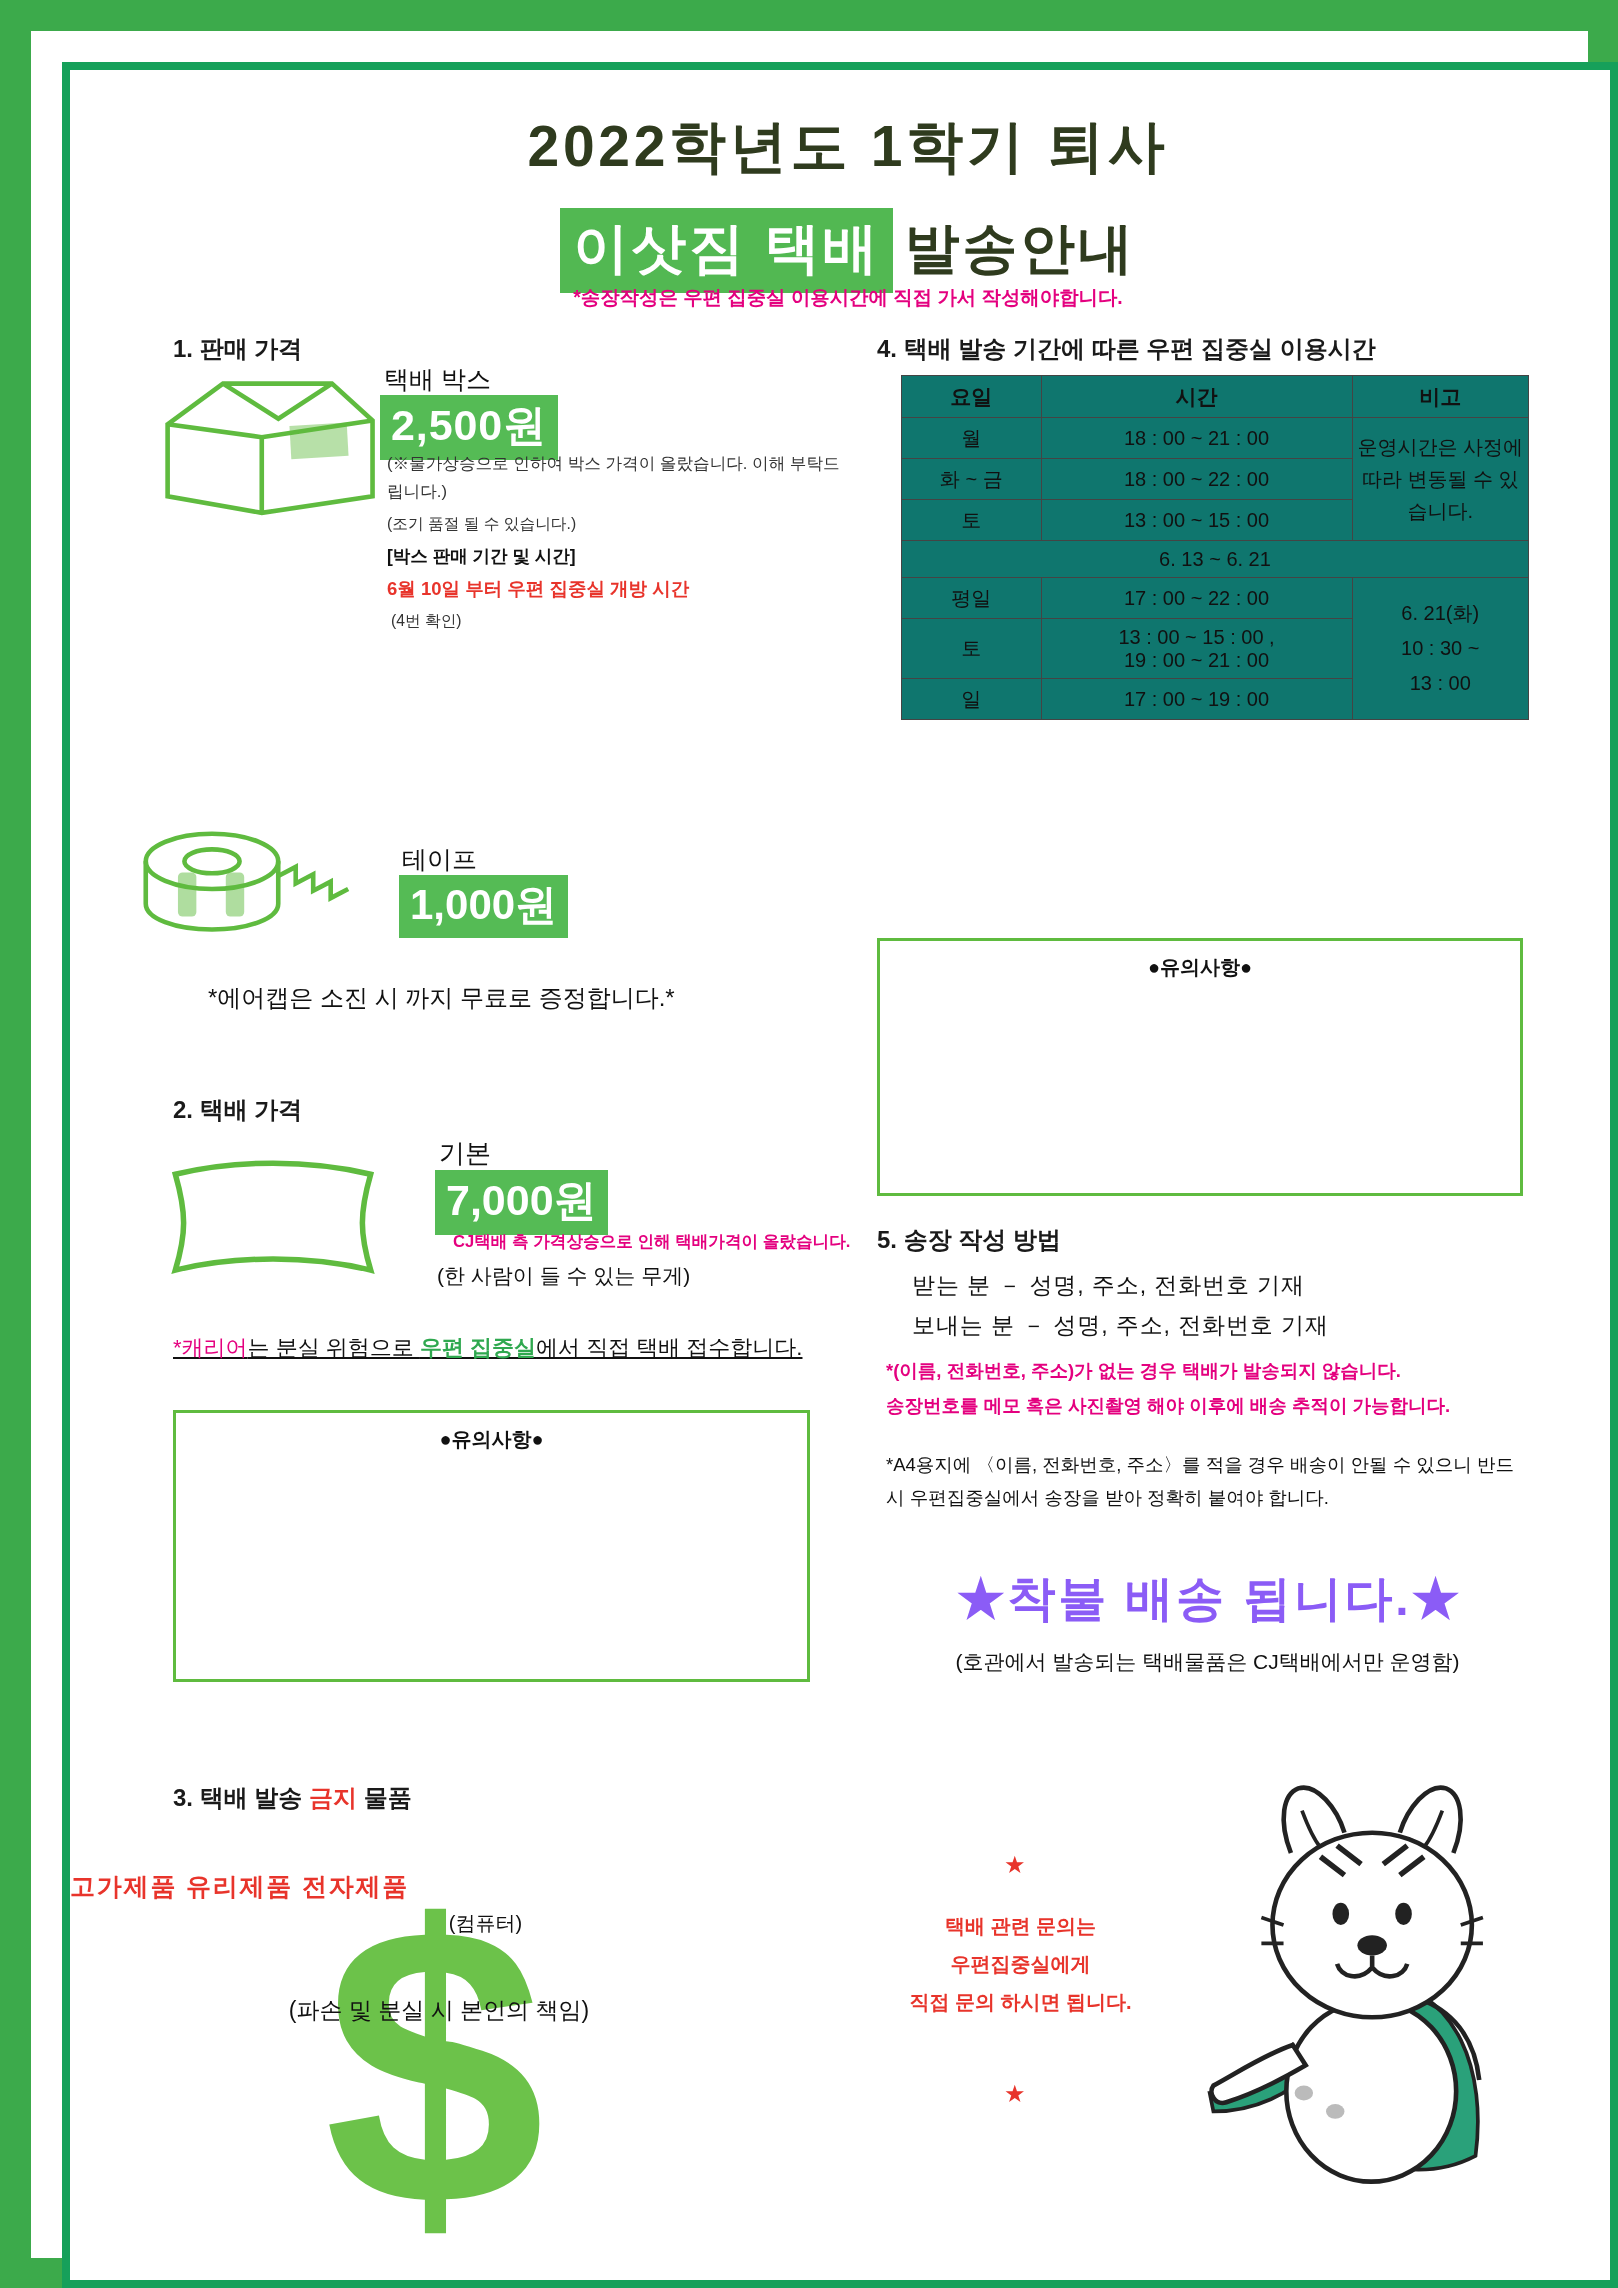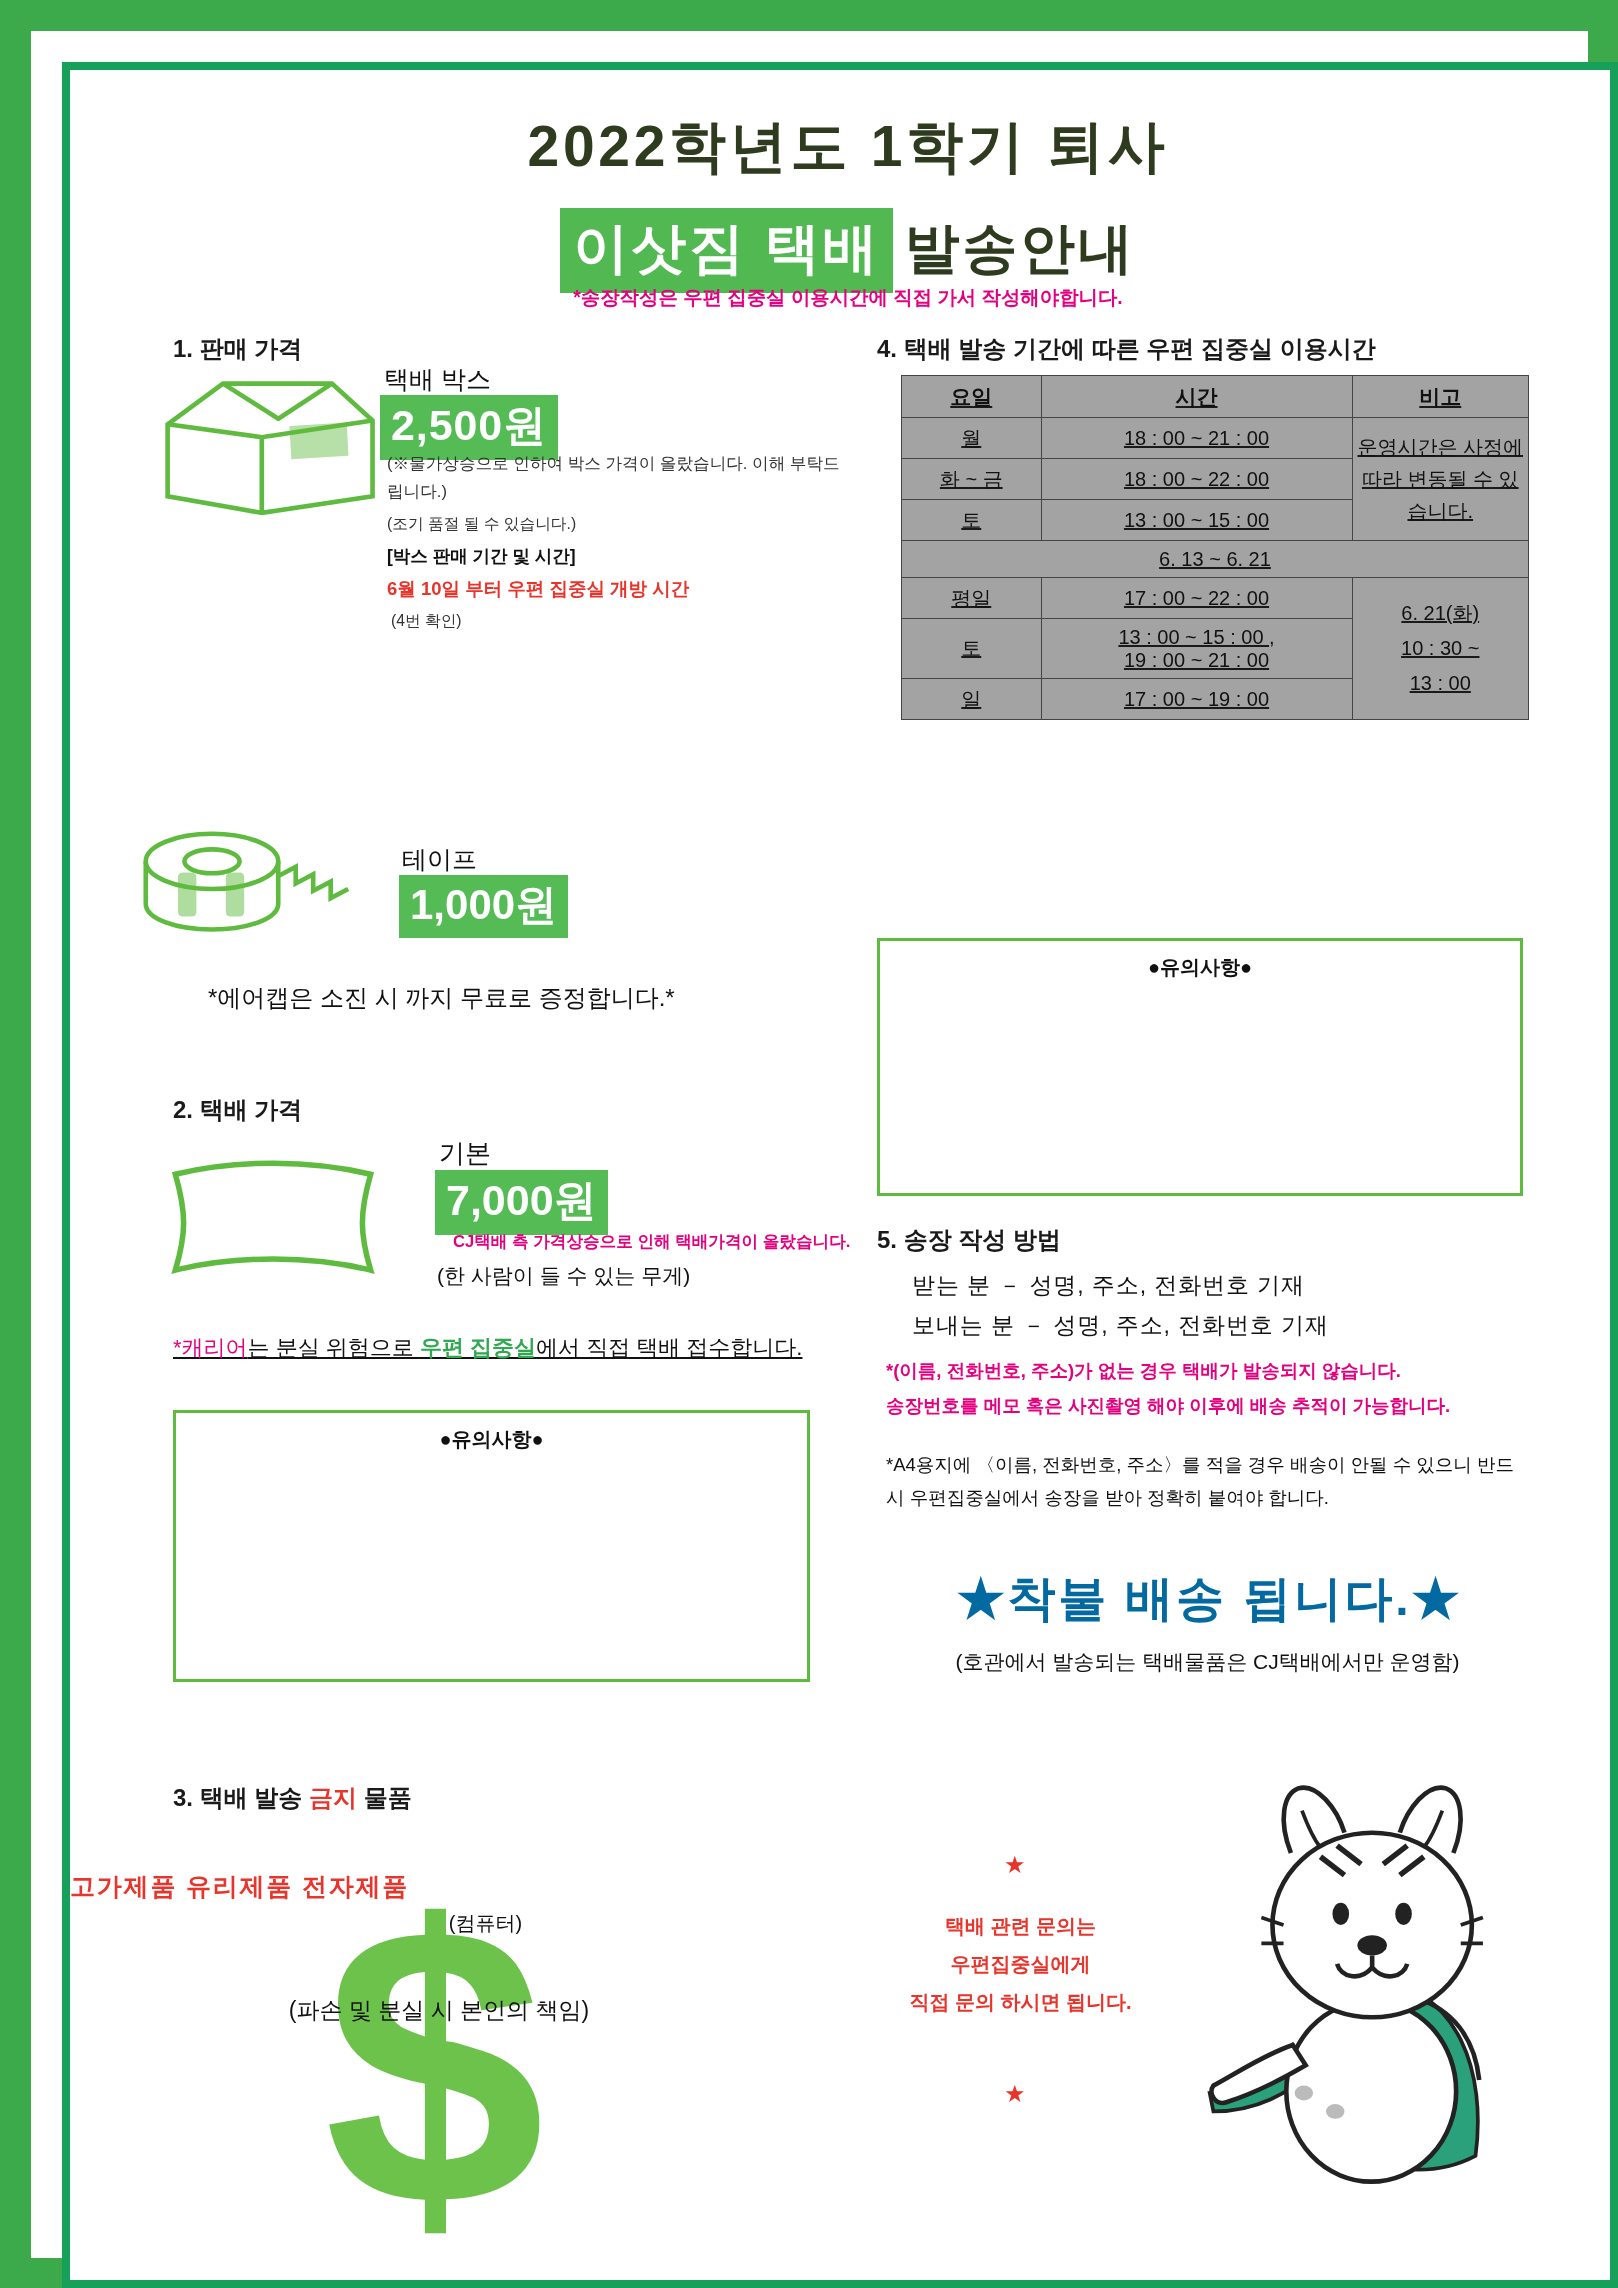--- a/index.html
+++ b/index.html
@@ -288,22 +288,21 @@
   }
 
   
   #sec4-h { left: 807px; top: 263px; }
 
   table.hours {
     position: absolute;
     left: 831px; top: 305px;
     width: 628px;
     border-collapse: collapse;
-    background: #a3a3a3;
-    text-decoration: underline;
+    background: #0f766e;
   }
   table.hours td, table.hours th {
     border: 1.8px solid #444;
     text-align: center;
     font-size: 20px;
     color: #111;
     padding: 6.5px 1.8px;
     font-weight: normal;
   }
   table.hours th { font-weight: bold; font-size: 21px; }
@@ -345,21 +344,21 @@
     color: #111;
     line-height: 1.8;
   }
   .star-line {
     position: absolute;
     left: 807px; top: 1497px;
     width: 665px;
     text-align: center;
     font-size: 48px;
     font-weight: bold;
-    color: #0369a1;
+    color: #8b5cf6;
     letter-spacing: 2.8px;
   }
   .cj-only {
     position: absolute;
     left: 796px; top: 1578px;
     width: 683px;
     text-align: center;
     font-size: 21px;
     color: #111;
   }

